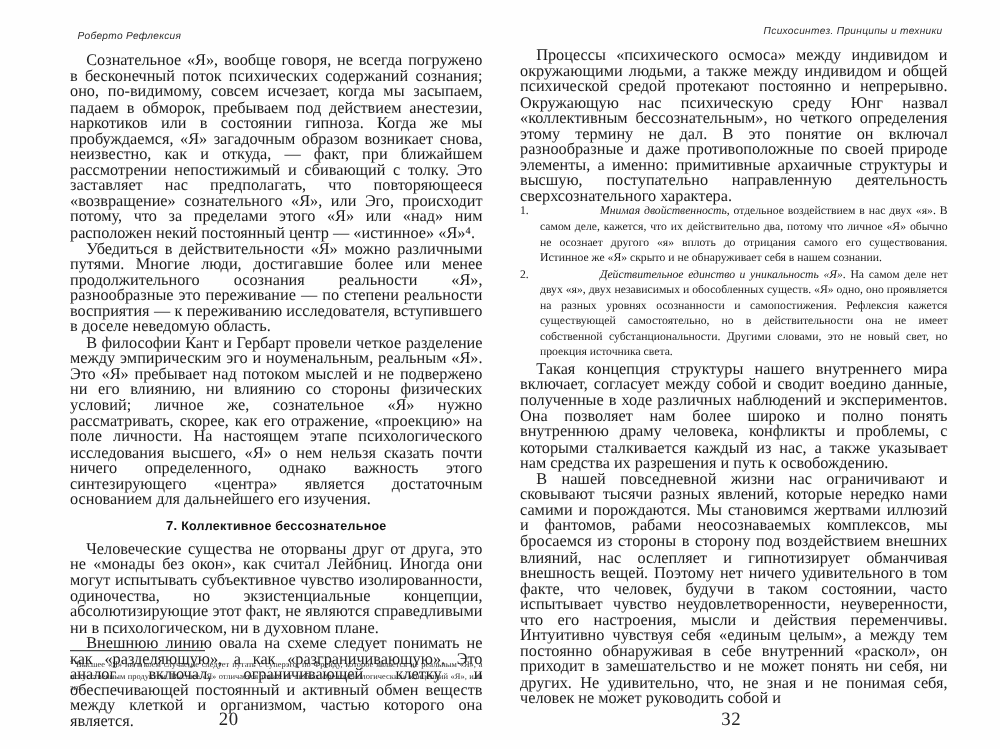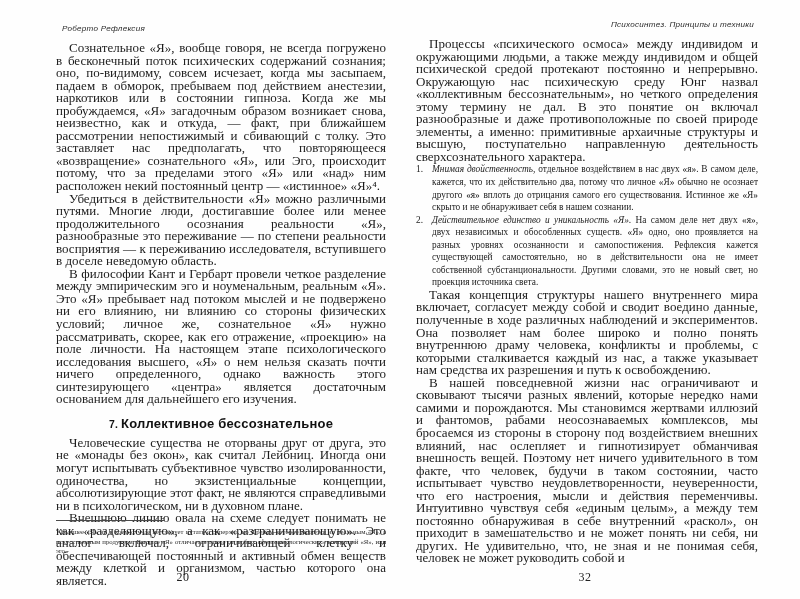--- a/index.html
+++ b/index.html
@@ -51,21 +51,21 @@
   h2.section-head {
     font-family: "Liberation Sans", "DejaVu Sans", sans-serif;
     font-weight: bold;
     font-size: 10.4px;
     text-align: center;
     margin: 10px 0 6px 0;
     letter-spacing: 0.2px;
     color: #111;
   }
   h2.section-head .sc {
-    font-size: 13px;
+    font-size: 10px;
     text-align: right;
   }
 
   p.para {
     font-size: 13px;
     line-height: 12.55px;
     text-align: justify;
     text-justify: inter-word;
     margin: 0;
     text-indent: 13px;
@@ -91,21 +91,21 @@
     hyphens: auto;
     -webkit-hyphens: auto;
   }
   ol.numlist > li .marker {
     position: absolute;
     left: 0;
     top: 0;
     width: 13px;
     text-align: left;
   }
-  em.ital { font-style: italic; }
+  em.ital { font-style: italic; margin-left: 48px; }
 
   .footnote-zone {
     position: absolute;
     left: 56px;
     right: 14px;
     bottom: 44px;
   }
   .fn-rule {
     width: 108px;
     height: 1px;
@@ -125,21 +125,21 @@
     vertical-align: super;
   }
 
   .folio {
     position: absolute;
     bottom: 14px;
     width: 100%;
     left: 0;
     text-align: center;
     font-family: "Liberation Serif", serif;
-    font-size: 12px;
+    font-size: 15px;
     color: #232323;
     letter-spacing: 0.5px;
   }
   .folio-inner-left  { padding-right: 34px; }
   .folio-inner-right { padding-left: 4px; padding-right: 34px; }
 </style>
 </head>
 <body>
 
 <div class="spread">

